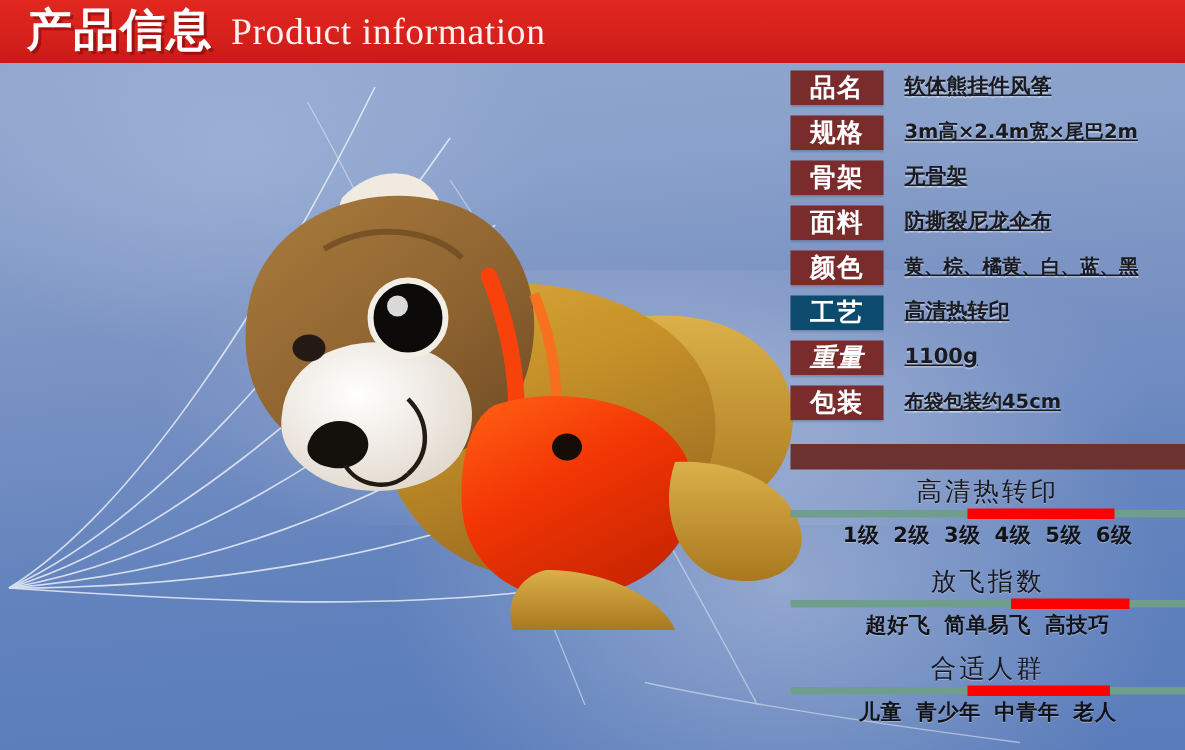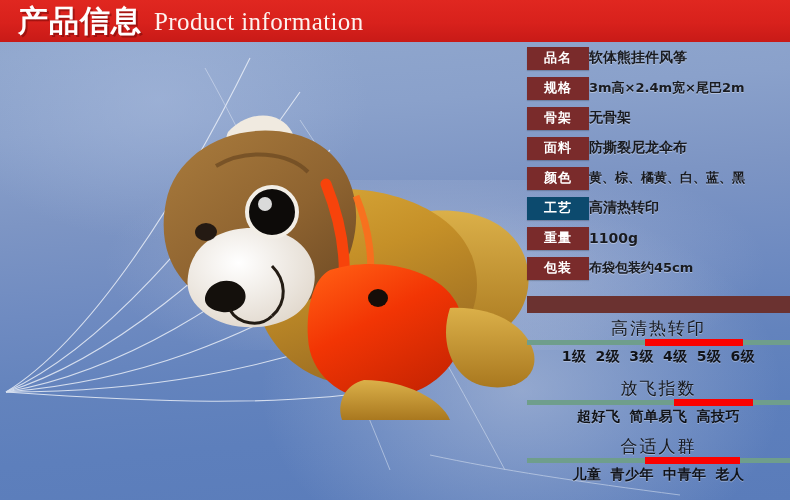--- a/index.html
+++ b/index.html
@@ -103,36 +103,38 @@
     align-items: center;
     height: 24px;
     margin-bottom: 6px;
   }
   .spec-key {
     width: 62px;
     height: 23px;
     background: #7a2b2b;
     color: #ffffff;
     font-family: "DejaVu Sans", "Liberation Sans", sans-serif;
-    font-size: 13px;
+    font-size: 17px;
     font-weight: bold;
     letter-spacing: 1px;
     display: flex;
     align-items: center;
     justify-content: center;
     flex: 0 0 auto;
     box-shadow: 0 1px 1px rgba(0,0,0,0.18);
   }
   .spec-val {
+    margin-left: 14px;
     font-family: "DejaVu Sans", "Liberation Sans", sans-serif;
     font-size: 14px;
     font-weight: bold;
     color: #191b20;
     white-space: nowrap;
     text-shadow: 0 1px 0 rgba(255,255,255,0.35);
+    text-decoration: underline;
   }
   .spec-val.narrow { font-size: 13px; }
 
   
   .divider {
     position: absolute;
     left: 527px;
     top: 296px;
     width: 263px;
     height: 17px;
@@ -305,21 +307,21 @@
       <div class="spec-key" style="background: rgb(122, 43, 43); color: rgb(255, 255, 255);">颜色</div>
       <div class="spec-val narrow">黄、棕、橘黄、白、蓝、黑</div>
     </div>
 
     <div class="spec-row">
       <div class="spec-key" style="background: #0c4a6e; color: rgb(255, 255, 255);">工艺</div>
       <div class="spec-val">高清热转印</div>
     </div>
 
     <div class="spec-row">
-      <div class="spec-key" style="background: rgb(122, 43, 43); color: rgb(255, 255, 255);">重量</div>
+      <div class="spec-key" style="background: rgb(122, 43, 43); color: rgb(255, 255, 255); font-style: italic;">重量</div>
       <div class="spec-val">1100g</div>
     </div>
 
     <div class="spec-row">
       <div class="spec-key" style="background: rgb(122, 43, 43); color: rgb(255, 255, 255);">包装</div>
       <div class="spec-val narrow">布袋包装约45cm</div>
     </div>
 
   </div>
 

